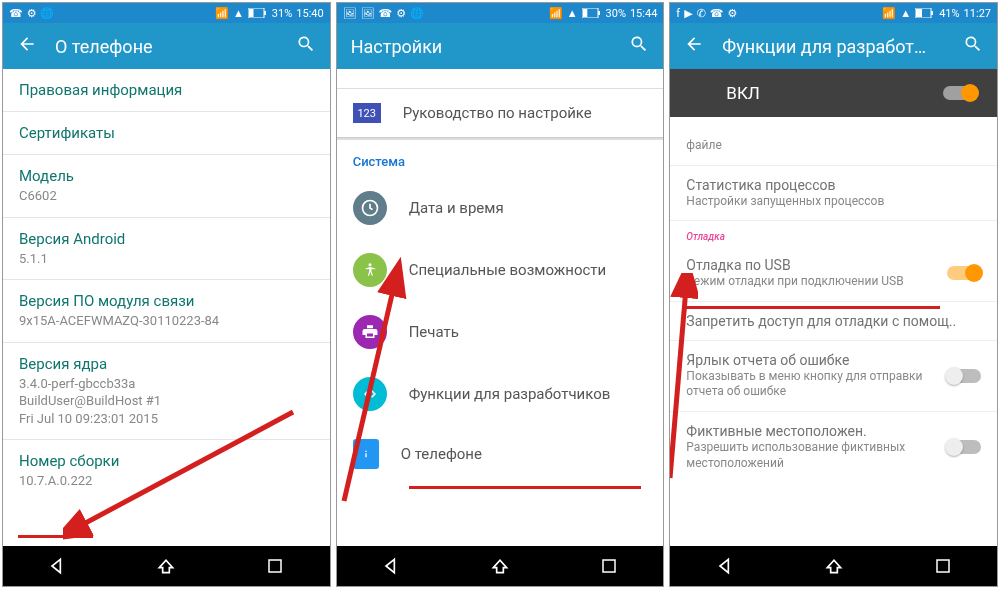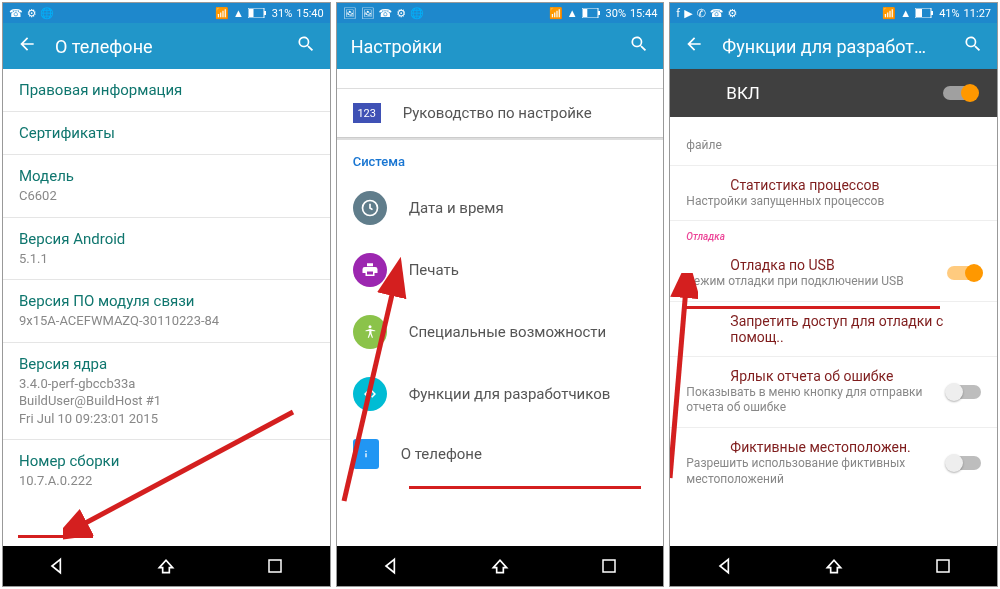--- a/index.html
+++ b/index.html
@@ -25,21 +25,21 @@
   .underline-red { position: absolute; height: 3px; background: #d41f1f; }
   .arrow-svg { position: absolute; pointer-events: none; z-index: 10; }
   .toggle-bar { background: #404040; color: #fff; padding: 14px 20px; display: flex; align-items: center; justify-content: space-between; font-size: 17px; box-shadow: 0 2px 3px rgba(0,0,0,0.15); }
   .switch { width: 34px; height: 14px; border-radius: 7px; position: relative; }
   .switch::after { content: ""; position: absolute; width: 18px; height: 18px; border-radius: 50%; top: -2px; }
   .switch.on { background: rgba(255,152,0,0.5); } .switch.on::after { background: #FF9800; right: -2px; }
   .switch.on-white { background: rgba(255,255,255,0.5); } .switch.on-white::after { background: #FF9800; right: -2px; }
   .switch.off { background: #bdbdbd; } .switch.off::after { background: #eee; left: -2px; box-shadow: 0 1px 2px rgba(0,0,0,0.3); }
   .dev-item { padding: 11px 16px; display: flex; align-items: center; gap: 10px; border-bottom: 1px solid #eee; }
   .dev-item .txt { flex: 1; }
-  .dev-item .primary { font-size: 14px; color: #7f1d1d; margin-left: 44px; }
+  .dev-item .primary { font-size: 14px; color: #737373; }
   .dev-item .secondary { font-size: 12px; color: #888; line-height: 1.3; margin-top: 1px; }
   .section-header-dev { font-size: 10px; color: #ec4899; font-weight: 500; padding: 10px 16px 4px; font-style: italic; }
   .battery { display: inline-flex; align-items: center; gap: 6px; }
 </style>
 </head>
 <body>
 
 <div class="phone">
   <div class="status-bar">
     <div class="status-left">
@@ -170,35 +170,35 @@
     <div class="icon-list-item">
       <div class="icon-circle" style="background:#607D8B">
           <svg width="20" height="20" viewBox="0 0 24 24" fill="#fff">
             <circle cx="12" cy="12" r="9" fill="none" stroke="#fff" stroke-width="2"></circle>
             <path d="M12 7v5l3 2" stroke="#fff" stroke-width="2" fill="none"></path>
           </svg>
         </div>
       <div class="label">Дата и время</div>
     </div>
     <div class="icon-list-item">
-      <div class="icon-circle" style="background:#9C27B0">
-          <svg width="18" height="18" viewBox="0 0 24 24" fill="#fff">
-            <path d="M19 8H5a3 3 0 00-3 3v5h4v4h12v-4h4v-5a3 3 0 00-3-3zM8 18v-4h8v4H8zM8 3h8v4H8z"></path>
-          </svg>
-        </div>
-      <div class="label">Печать</div>
-    </div>
-    <div class="icon-list-item">
       <div class="icon-circle" style="background:#8BC34A">
           <svg width="18" height="18" viewBox="0 0 24 24" fill="#fff">
             <circle cx="12" cy="5" r="2"></circle>
             <path d="M12 8l-6 2v1l5-.5v3l-2 6h1.5l2-5 2 5H16l-2-6v-3l5 .5V10z"></path>
           </svg>
         </div>
       <div class="label">Специальные возможности</div>
+    </div>
+    <div class="icon-list-item">
+      <div class="icon-circle" style="background:#9C27B0">
+          <svg width="18" height="18" viewBox="0 0 24 24" fill="#fff">
+            <path d="M19 8H5a3 3 0 00-3 3v5h4v4h12v-4h4v-5a3 3 0 00-3-3zM8 18v-4h8v4H8zM8 3h8v4H8z"></path>
+          </svg>
+        </div>
+      <div class="label">Печать</div>
     </div>
     <div class="icon-list-item">
       <div class="icon-circle" style="background:#00BCD4">
           <svg width="18" height="18" viewBox="0 0 24 24" fill="#fff">
             <path d="M9 7l-5 5 5 5 1.4-1.4L6.8 12l3.6-3.6zM15 7l5 5-5 5-1.4-1.4 3.6-3.6-3.6-3.6z"></path>
           </svg>
         </div>
       <div class="label">Функции для разработчиков</div>
     </div>
     <div class="icon-list-item">

